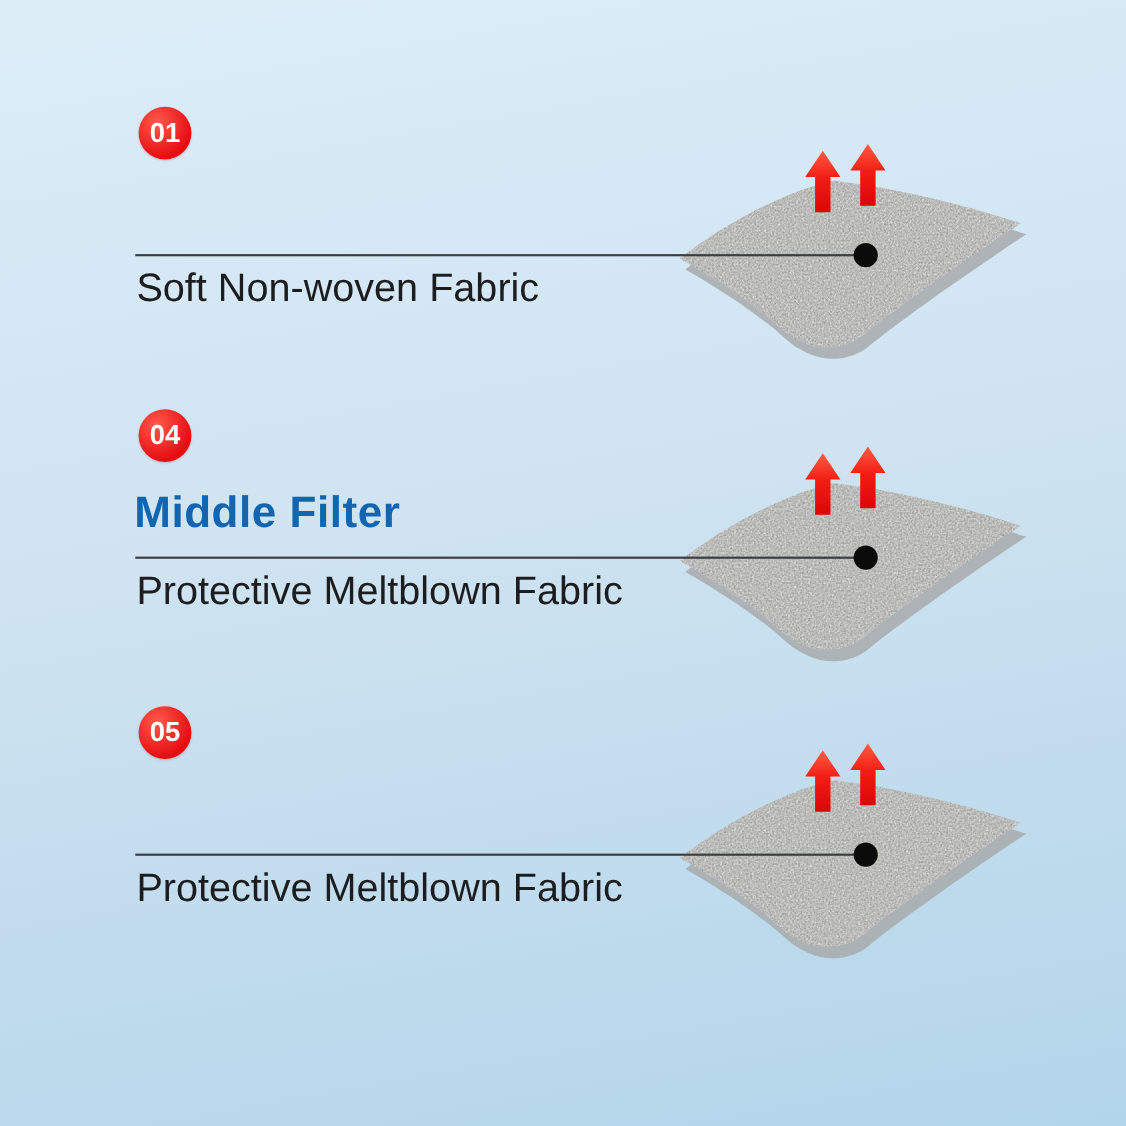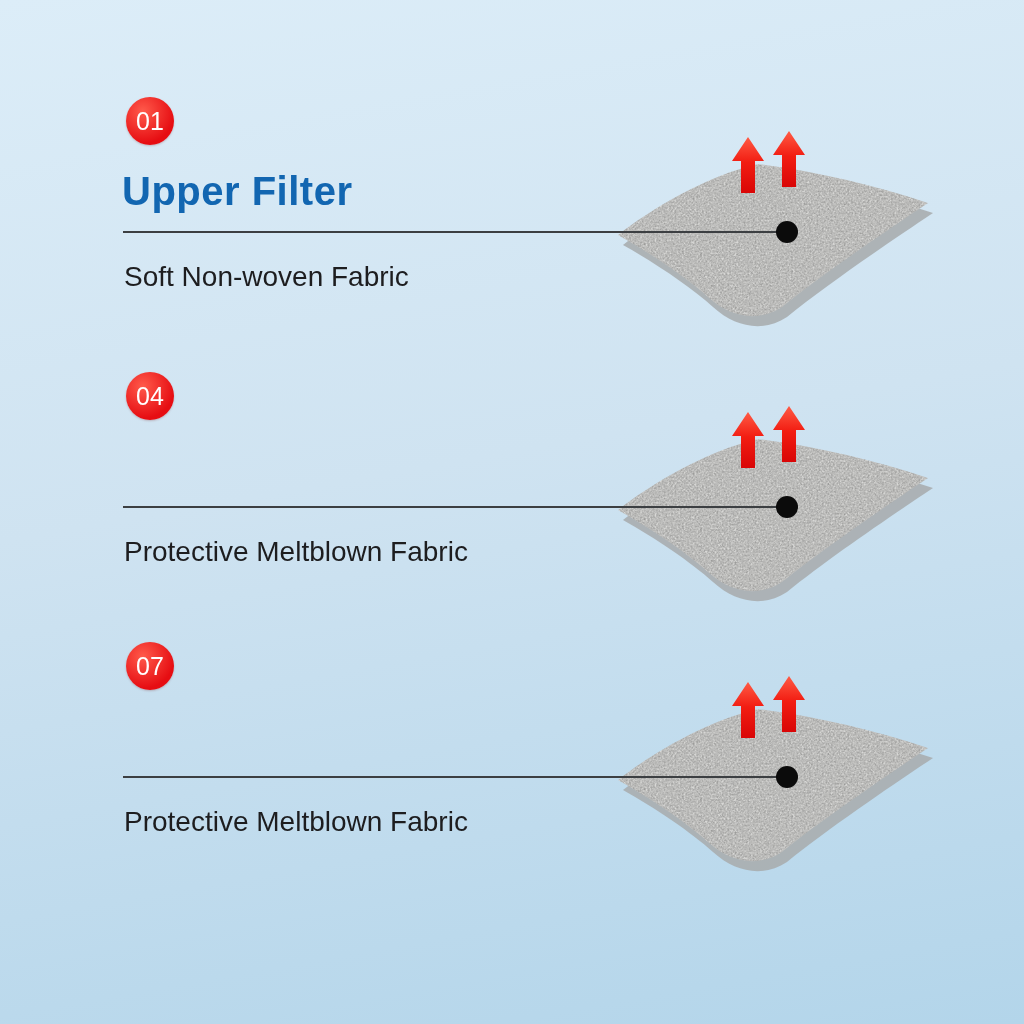--- a/index.html
+++ b/index.html
@@ -12,41 +12,41 @@
   }
   .step { position:absolute; left:0; width:1024px; height:292px; }
   .step-1 { top:85px; }
   .step-2 { top:360px; }
   .step-3 { top:630px; }
 
   .badge {
     position:absolute; left:126px; top:12px;
     width:48px; height:48px; border-radius:50%;
     background: radial-gradient(circle at 35% 30%, #ff5a4b 0%, var(--badge_red) 70%);
-    color:#ffffff; font-weight:400; font-size:25px;
+    color:#ffffff; font-weight:700; font-size:25px;
     display:flex; align-items:center; justify-content:center;
     box-shadow: 0 1px 2px rgba(120,30,30,0.25);
   }
   .title {
     position:absolute; left:122px; top:84px; margin:0;
     font-size:40px; font-weight:700; color:var(--title_blue);
     letter-spacing:0.5px; white-space:nowrap;
   }
   .line {
     position:absolute; left:123px; top:146px;
     width:664px; height:2px; background:var(--line_dark); z-index:3;
   }
   .dot {
     position:absolute; left:776px; top:136px;
     width:22px; height:22px; border-radius:50%;
     background:var(--dot_black); z-index:4;
   }
   .desc {
-    position:absolute; left:124px; top:176px; margin:0;
-    font-size:28px; color:var(--text_dark); white-space:nowrap;
+    position:absolute; left:124px; top:156px; margin:0;
+    font-size:36px; color:var(--text_dark); white-space:nowrap;
   }
   .fabric {
     position:absolute; left:606px; top:24px;
     width:344px; height:236px; z-index:2;
   }
   .sheet        { fill: var(--fabric_gray); }
   .sheet-shadow { fill: var(--fabric_shadow); opacity:0.9; }
   .arrow        { fill: url(#arrowGrad); }
   .defs-svg { position:absolute; width:0; height:0; }
 </style>
@@ -86,44 +86,44 @@
           <path class="arrow" d="M183,20 L199,44 L190,44 L190,76 L176,76 L176,44 L167,44 Z"></path>
         </g>
       </symbol>
     </defs>
   </svg>
 
   <section class="step step-1">
     <div class="badge">
       <span>01</span>
     </div>
-    <h2 class="title">Upper Filter</h2>
     <div class="line"></div>
     <div class="dot"></div>
     <p class="desc">Soft Non-woven Fabric</p>
     <svg class="fabric" viewBox="0 0 344 232">
       <use href="#fabric-art"></use>
     </svg>
   </section>
 
   <section class="step step-2">
     <div class="badge">
       <span>04</span>
     </div>
+    <h2 class="title">Middle Filter</h2>
     <div class="line"></div>
     <div class="dot"></div>
     <p class="desc">Protective Meltblown Fabric</p>
     <svg class="fabric" viewBox="0 0 344 232">
       <use href="#fabric-art"></use>
     </svg>
   </section>
 
   <section class="step step-3">
     <div class="badge">
-      <span>07</span>
+      <span>05</span>
     </div>
     <div class="line"></div>
     <div class="dot"></div>
     <p class="desc">Protective Meltblown Fabric</p>
     <svg class="fabric" viewBox="0 0 344 232">
       <use href="#fabric-art"></use>
     </svg>
   </section>
 
 </div>

